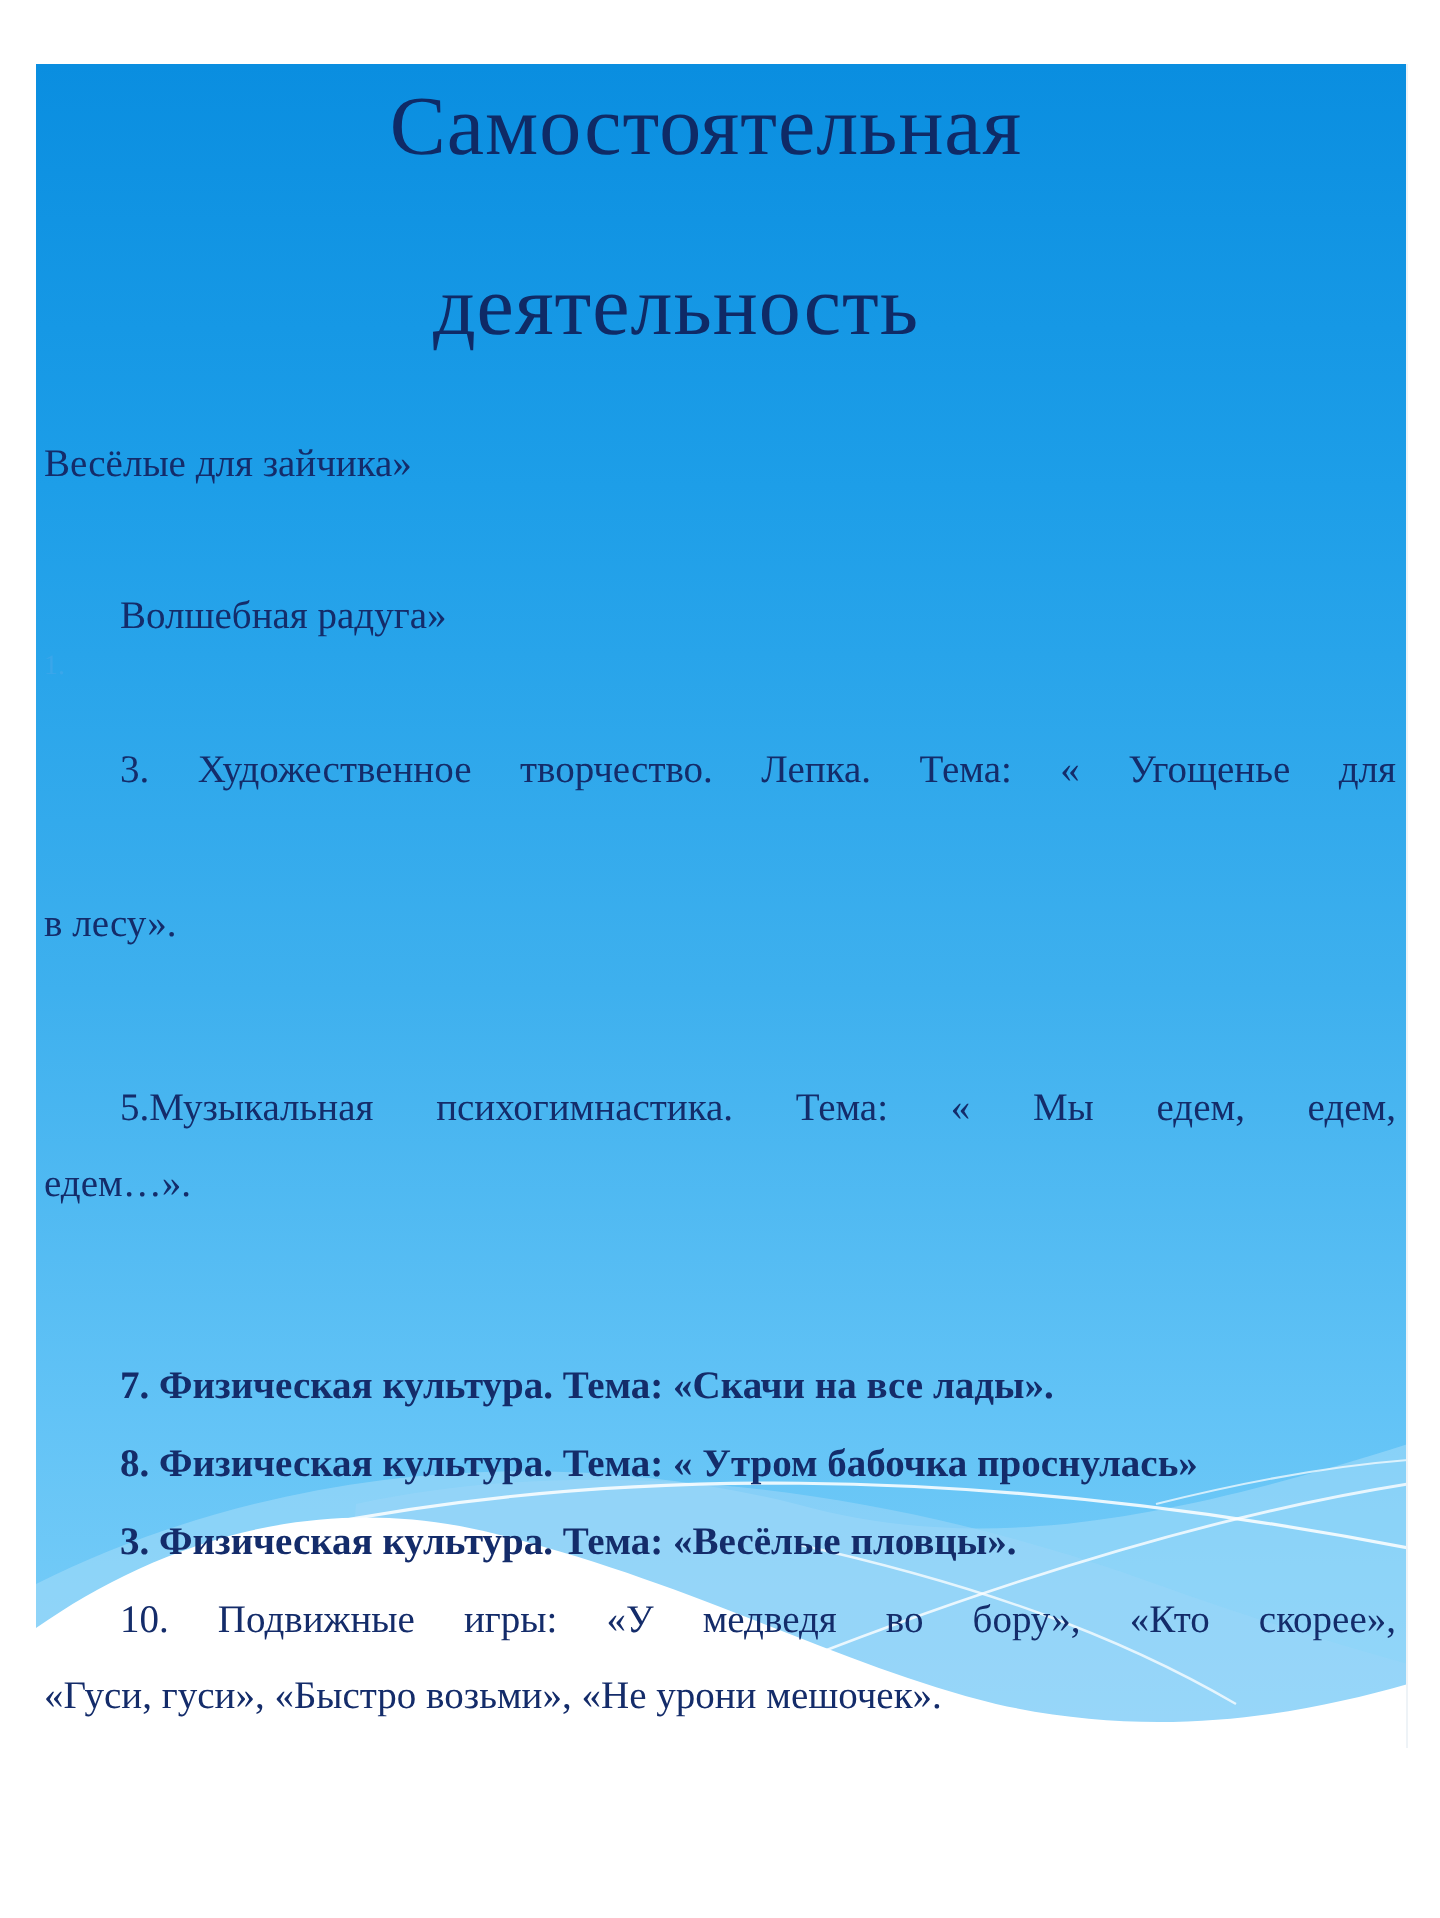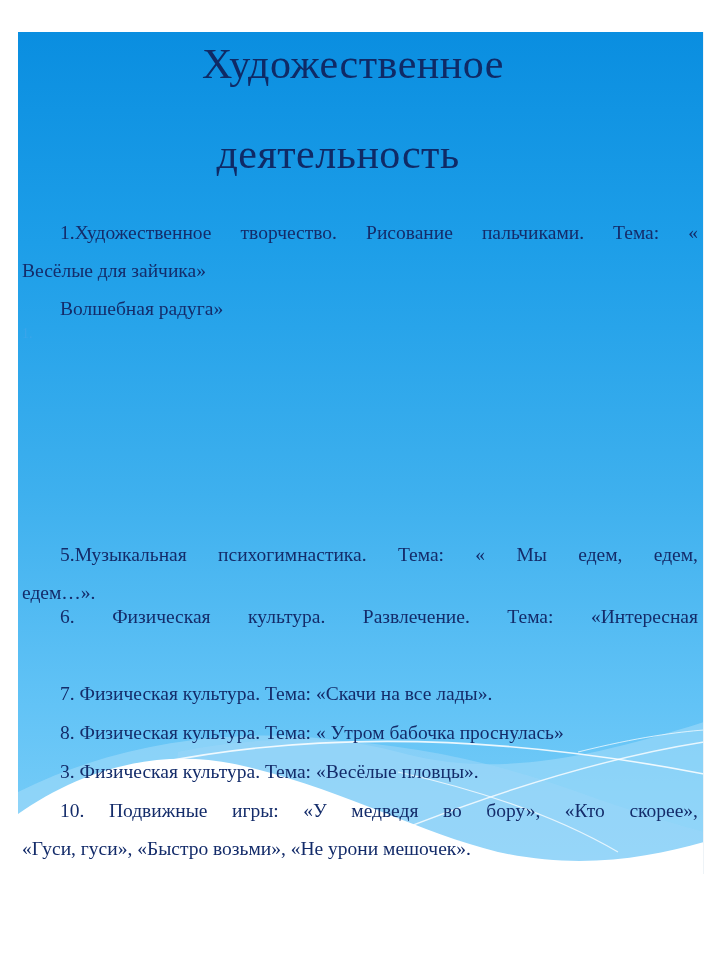--- a/index.html
+++ b/index.html
@@ -20,21 +20,21 @@
     position: absolute; left: 0; width: 686px; text-align: center;
     color: #0f2a66; font-size: 42px; letter-spacing: 0.5px;
   }
   .title-1 { top: 8px; left: -8px; }
   .title-2 { top: 98px; left: -23px; }
   .content {
     position: absolute; left: 0; top: 188px; width: 680px; color: #142c6a; font-size: 19.5px;
   }
   .para { position: absolute; left: 4px; width: 676px; line-height: 38px; text-align: justify; }
   .para .first { display: block; text-indent: 38px; text-align-last: justify; white-space: nowrap; }
-  .para .first.nojust { text-align-last: auto; }
+  .para .first.nojust { text-align-last: auto; font-weight: bold; }
   .para .rest { display: block; }
   .indented { left: 42px; width: 638px; }
   .indented .first { text-indent: 0; }
   .marker {
     position: absolute; left: 4px; color: #3aa6ea; font-size: 14px; top: 106px;
   }
 </style>
 </head>
 <body>
 
@@ -45,48 +45,48 @@
     <path d="M160,720 C300,690 450,720 560,760 C610,778 650,790 686,800 L686,842 L150,842 Z" fill="#9ad6f8" opacity="0.6"></path>
 
     <path d="M0,782 C60,740 140,712 230,735 C330,760 400,800 480,820 C560,838 630,826 686,810 L686,842 L0,842 Z" fill="#ffffff"></path>
 
     <path d="M120,735 C280,700 470,700 686,742" stroke="#ffffff" stroke-width="1.6" fill="none" opacity="0.85"></path>
     <path d="M300,832 C420,780 560,730 686,710" stroke="#ffffff" stroke-width="1.4" fill="none" opacity="0.8"></path>
     <path d="M380,740 C470,760 540,785 600,820" stroke="#ffffff" stroke-width="1.2" fill="none" opacity="0.75"></path>
     <path d="M560,720 C620,705 660,700 686,698" stroke="#ffffff" stroke-width="1" fill="none" opacity="0.7"></path>
   </svg>
 
-  <div class="title-line title-1">Художественное</div>
+  <div class="title-line title-1">Самостоятельная</div>
   <div class="title-line title-2">деятельность</div>
 
   <div class="content">
     <span class="marker">1.</span>
 
     <div class="para" style="top:-6px">
-      <span class="first">1.Художественное творчество. Рисование пальчиками. Тема: «</span>
       <span class="rest">Весёлые для зайчика»</span>
     </div>
 
     <div class="para indented" style="top:70px">
       <span class="rest">Волшебная радуга»</span>
     </div>
 
     <div class="para" style="top:147px">
+      <span class="first">3. Художественное творчество. Лепка. Тема: « Угощенье для</span>
     </div>
 
     <div class="para" style="top:224px">
+      <span class="rest">в лесу».</span>
     </div>
 
     <div class="para" style="top:316px">
       <span class="first">5.Музыкальная психогимнастика. Тема: «  Мы едем, едем,</span>
       <span class="rest">едем…».</span>
     </div>
 
     <div class="para" style="top:378px">
-      <span class="first">6. Физическая культура. Развлечение. Тема: «Интересная</span>
     </div>
 
     <div class="para" style="top:455px">
       <span class="first nojust">7. Физическая культура. Тема: «Скачи на все лады».</span>
     </div>
 
     <div class="para" style="top:494px">
       <span class="first nojust">8. Физическая культура. Тема: « Утром бабочка проснулась»</span>
     </div>
 

